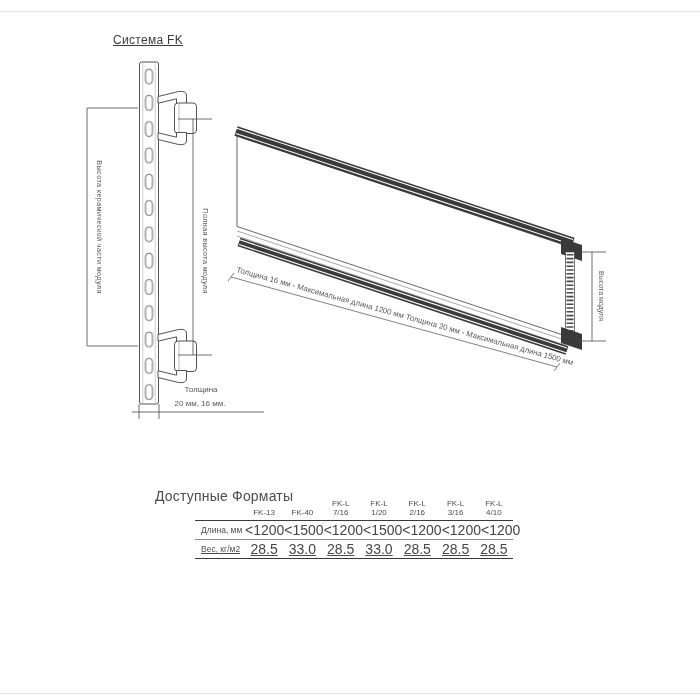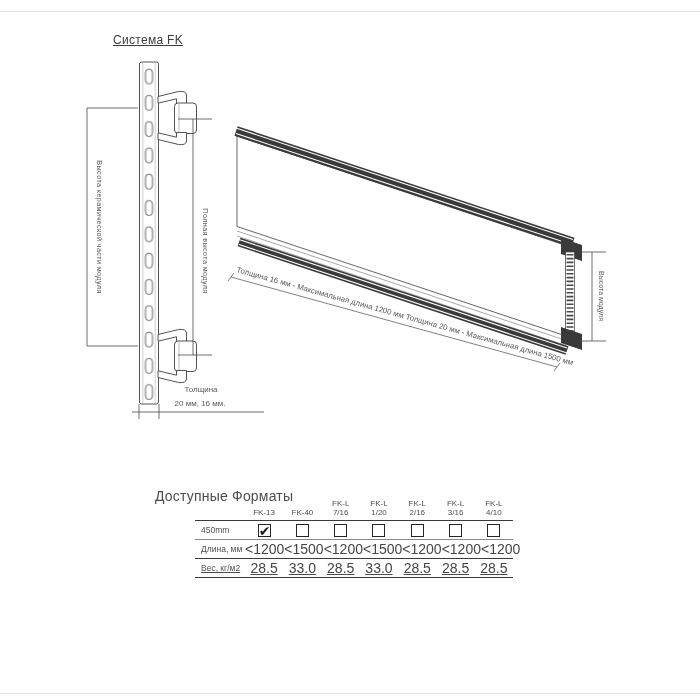--- a/index.html
+++ b/index.html
@@ -143,30 +143,20 @@
           <div class="hl">FK-L</div>
           <div class="hl">3/16</div>
         </div>
         <div class="fcell fhead">
           <div class="hl">FK-L</div>
           <div class="hl">4/10</div>
         </div>
       </div>
     <div id="ftable-body">
         <div class="frow">
-          <div class="fcell flabel">450mm</div>
-          <div class="fcell"><div class="cb on"></div></div>
-          <div class="fcell"><div class="cb"></div></div>
-          <div class="fcell"><div class="cb"></div></div>
-          <div class="fcell"><div class="cb"></div></div>
-          <div class="fcell"><div class="cb"></div></div>
-          <div class="fcell"><div class="cb"></div></div>
-          <div class="fcell"><div class="cb"></div></div>
-        </div>
-        <div class="frow">
           <div class="fcell flabel">Длина, мм</div>
           <div class="fcell">
             <div class="val">&lt;1200</div>
           </div>
           <div class="fcell">
             <div class="val">&lt;1500</div>
           </div>
           <div class="fcell">
             <div class="val">&lt;1200</div>
           </div>

